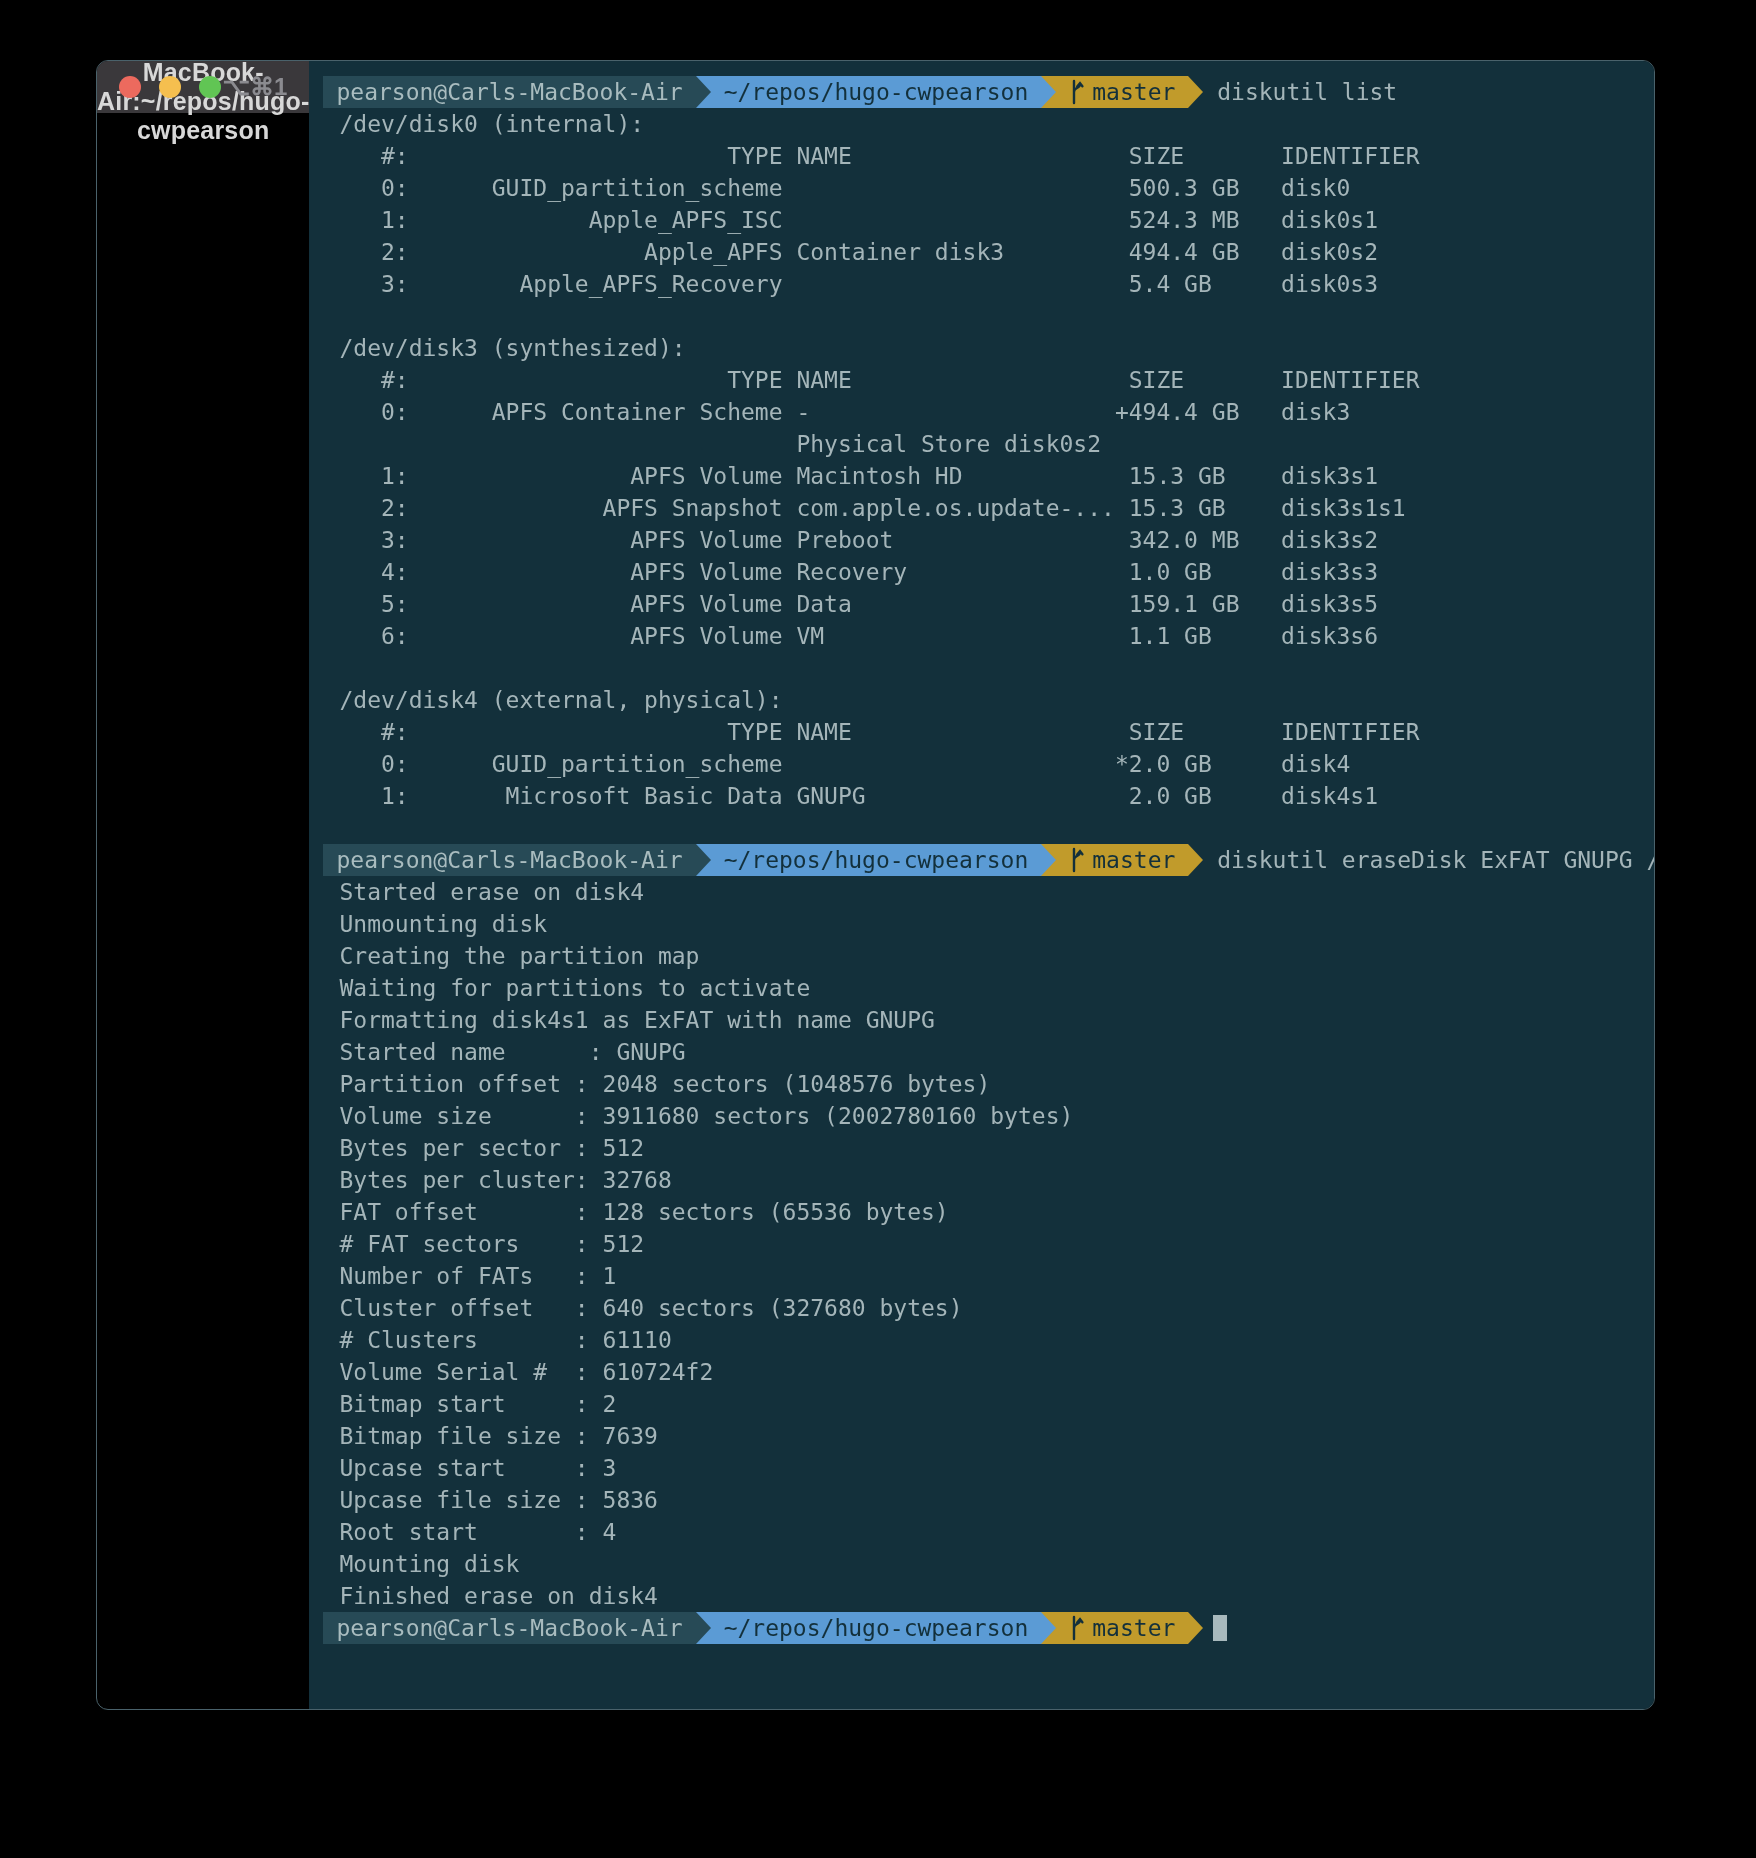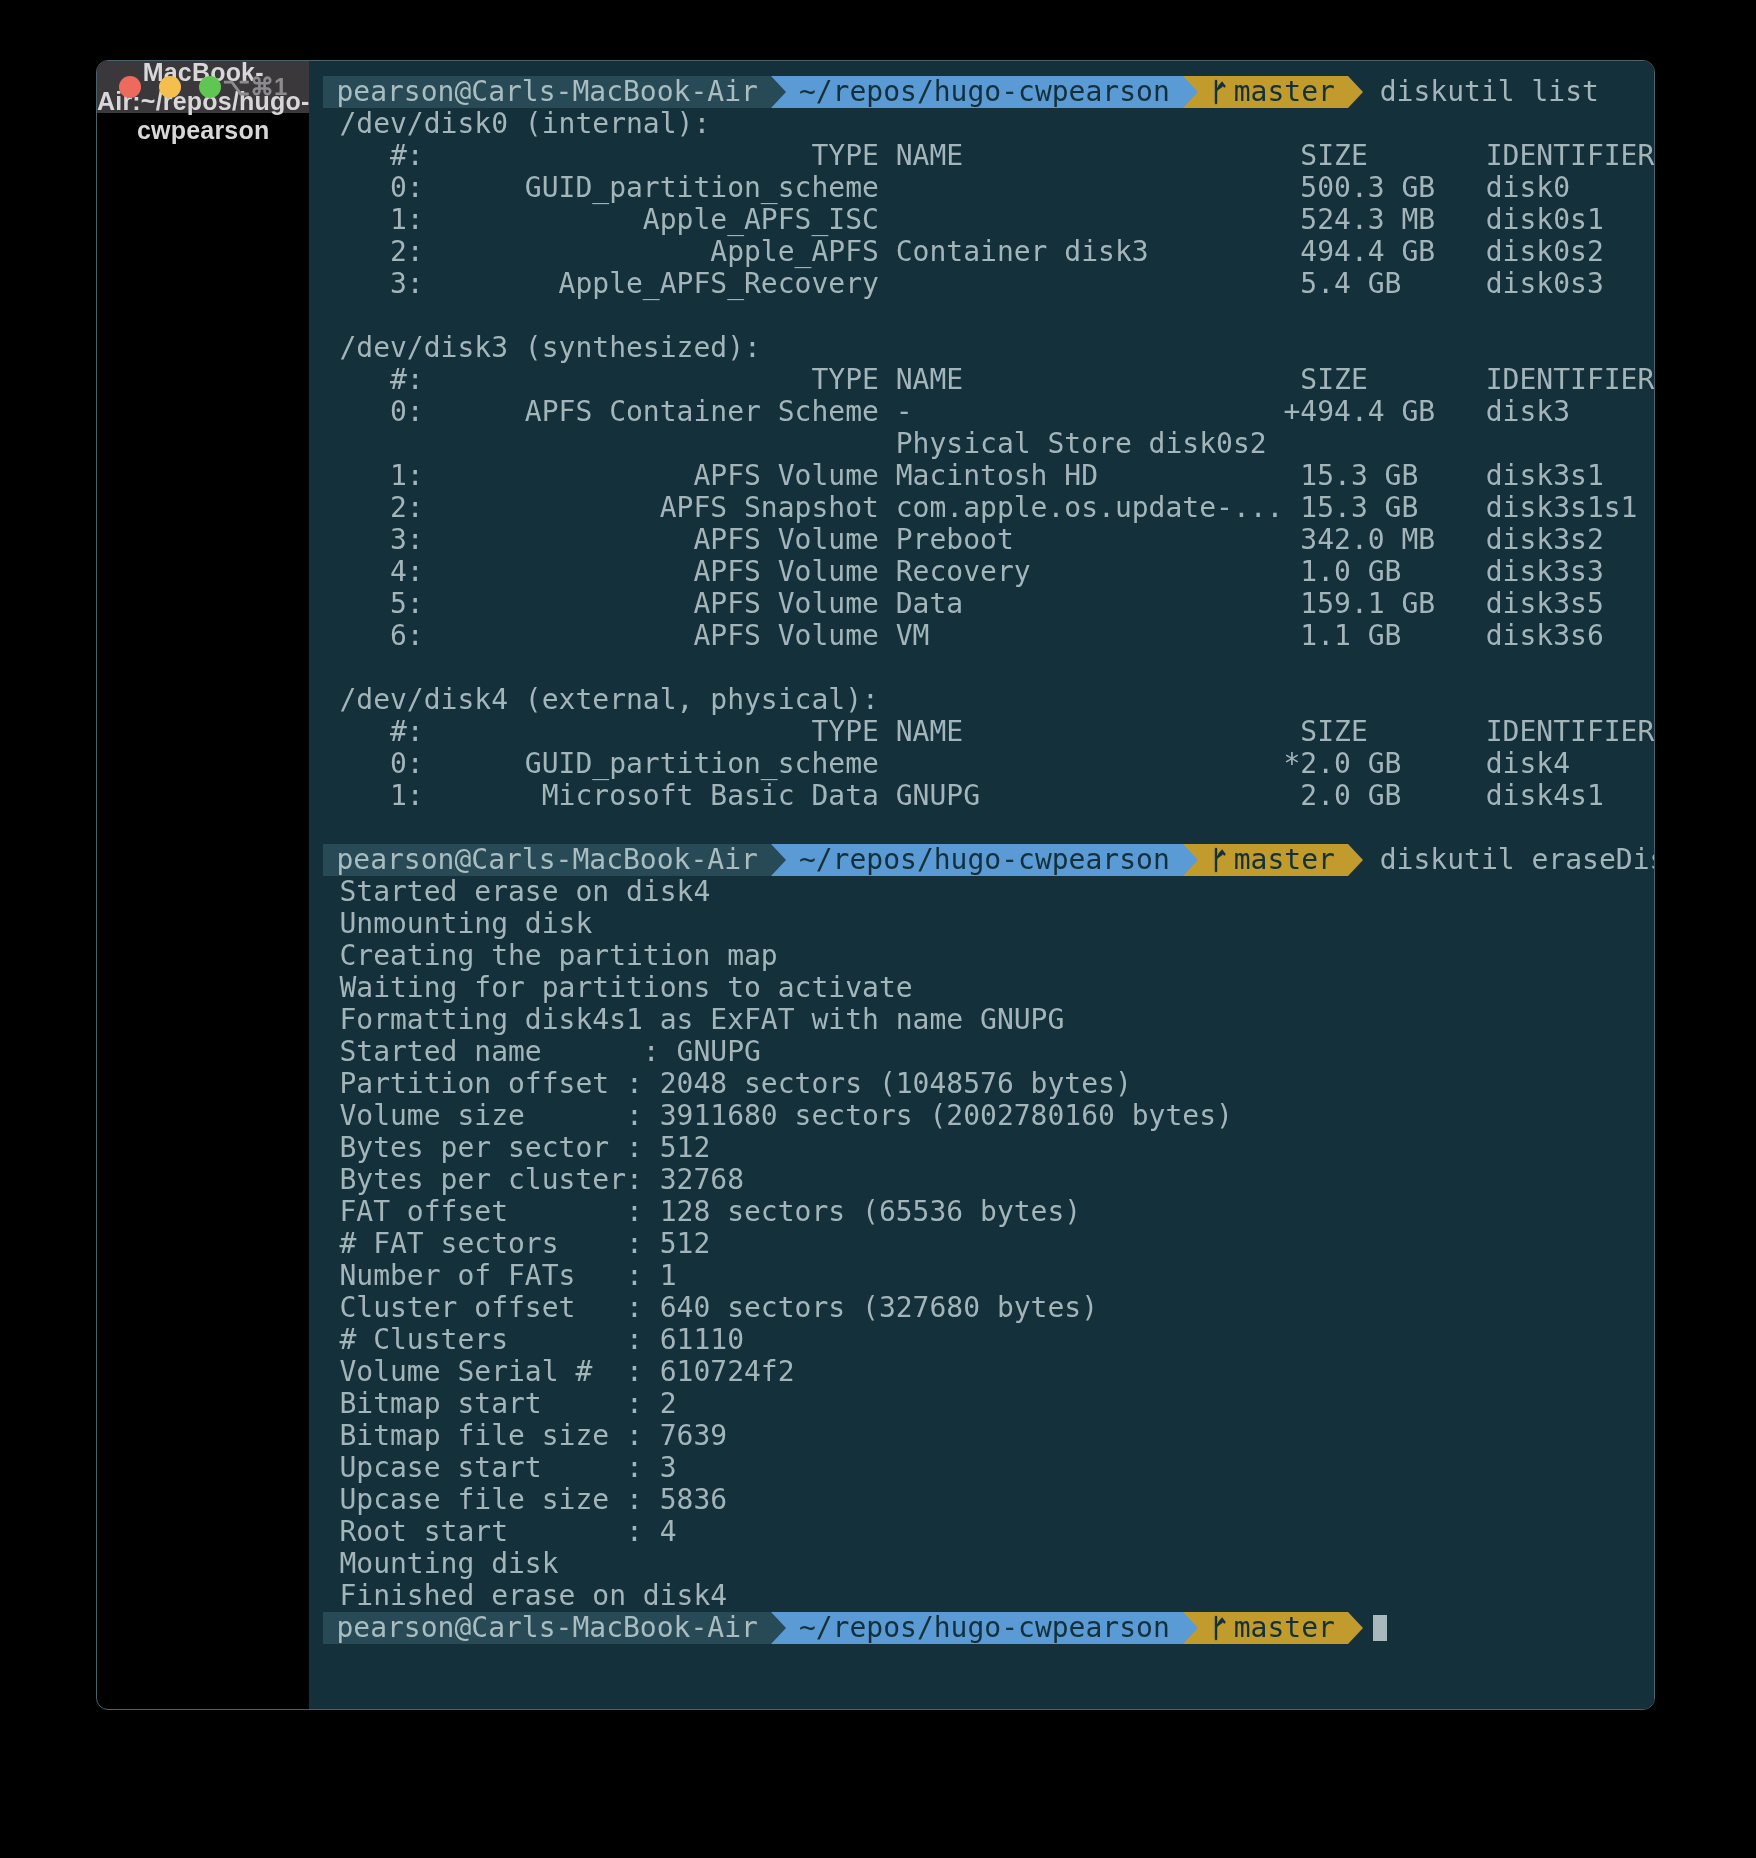--- a/index.html
+++ b/index.html
@@ -30,21 +30,21 @@
     font-weight:bold;font-size:25px;letter-spacing:.2px;
   }
   .shortcut{
     position:absolute;right:22px;top:0;height:100%;display:flex;align-items:center;
     color:var(--c-shortcut_text);font-size:24px;font-weight:bold;
   }
   .screen{
     flex:1;background:var(--c-term_bg);
     padding:15px 14px;box-sizing:border-box;
     font-family:"DejaVu Sans Mono",monospace;
-    font-size:28px;color:var(--c-term_fg);
+    font-size:23px;color:var(--c-term_fg);
     overflow:hidden;cursor:text;
   }
   .line{
     height:32px;line-height:32px;white-space:pre;
     display:flex;align-items:stretch;
   }
   .line.out{display:block;margin-left:16px;}
   .seg{
     display:inline-flex;align-items:center;
     padding:0 13px;height:32px;

